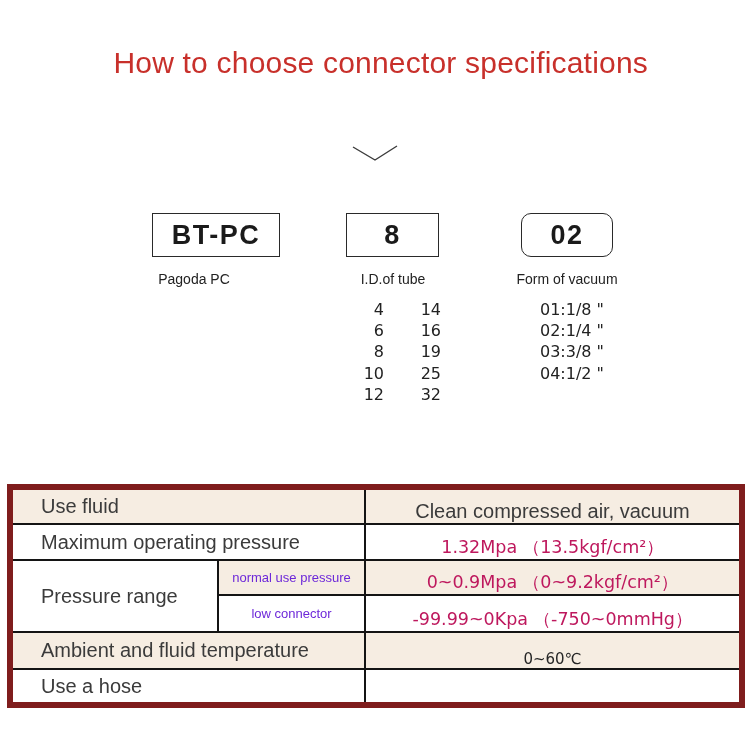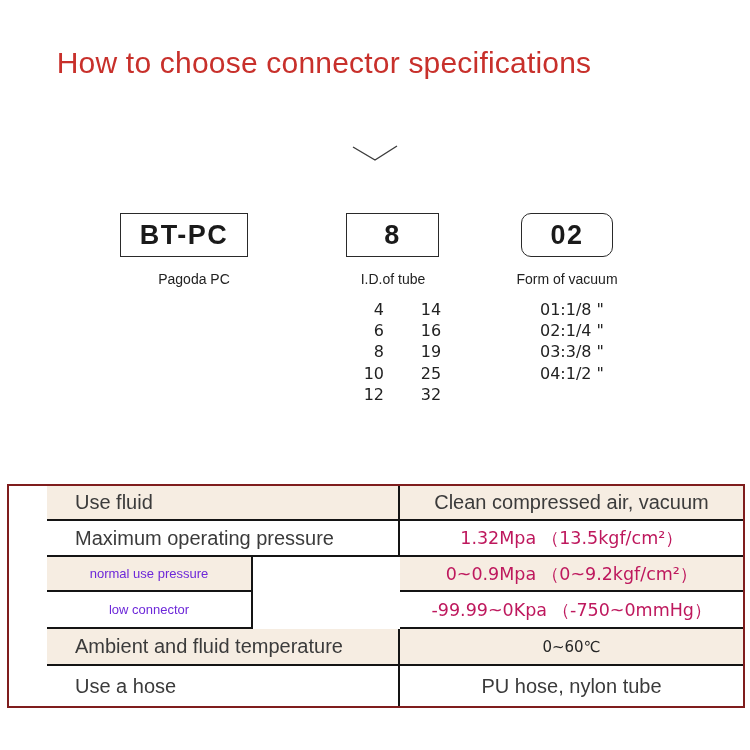--- a/index.html
+++ b/index.html
@@ -1,47 +1,47 @@
 <!DOCTYPE html>
 <html><head>
 <meta charset="utf-8">
 <style>
   html,body{margin:0;padding:0;background:#ffffff;}
   .page{position:relative;width:750px;height:750px;background:#ffffff;overflow:hidden;
         font-family:"Liberation Sans",sans-serif;color:#222;}
-  .title{position:absolute;top:46px;left:0;width:648px;text-align:center;
+  .title{position:absolute;top:46px;left:0;width:648px;text-align:right;
          font-size:30px;font-weight:400;color:#c8302b;letter-spacing:0.2px;}
   .subtitle{position:absolute;top:93px;left:0;width:750px;text-align:center;
             font-size:24px;color:#141414;}
   .chevron{position:absolute;left:351px;top:144px;}
   .code-box{position:absolute;top:213px;height:44px;border:1.5px solid #2a2a2a;
             box-sizing:border-box;display:flex;align-items:center;justify-content:center;
             font-weight:700;font-size:27px;letter-spacing:1.5px;color:#1a1a1a;background:#fff;}
-  .box-1{left:120px;width:128px;}
+  .box-1{left:152px;width:128px;}
   .box-2{left:346px;width:93px;}
   .box-3{left:521px;width:92px;border-radius:10px;}
   .code-label{position:absolute;top:271px;width:180px;text-align:center;font-size:14px;color:#222;}
   .lbl-1{left:104px;} .lbl-2{left:303px;} .lbl-3{left:477px;}
   .tube-list{position:absolute;left:357px;top:299px;font-family:"DejaVu Sans",sans-serif;
              font-size:16px;line-height:21.2px;color:#222;}
   .tube-row{display:flex;}
   .tube-row .c1{width:27px;text-align:right;}
-  .tube-row .c2{width:34px;margin-left:30px;text-align:center;}
+  .tube-row .c2{width:34px;margin-left:23px;text-align:right;}
   .thread-list{position:absolute;left:540px;top:299px;font-family:"DejaVu Sans",sans-serif;
                font-size:16px;line-height:21.2px;color:#222;}
   .spec-table{position:absolute;left:7px;top:484px;width:738px;height:224px;box-sizing:border-box;
-              border:2px solid #7f1d1d;display:grid;
+              border:6px solid #7f1d1d;display:grid;
               grid-template-columns:206px 147px auto;
-              grid-template-rows:35px 36px 35px 37px 37px auto;background:#fff;padding-left:38px;}
+              grid-template-rows:35px 36px 35px 37px 37px auto;background:#fff;}
   .cell{box-sizing:border-box;display:flex;align-items:center;
         border-right:2px solid #141414;border-bottom:2px solid #141414;}
   .beige{background:#f6ede2;}
   .label-cell{padding-left:28px;font-size:20px;color:#3b3b3b;}
   .span2{grid-column:1/3;}
-  .col3{grid-column:3/4;border-right:none;}
+  .col3{grid-column:3/4;border-right:none;align-items:flex-end;}
   .rowspan{grid-row:3/5;}
   .value-cell{justify-content:center;text-align:center;color:#2e2e2e;}
   .val-sans{font-size:20px;color:#3b3b3b;}
   .val-cjk{font-family:"DejaVu Sans",sans-serif;font-size:17.5px;color:#be185d;}
   .val-temp{font-family:"DejaVu Sans",sans-serif;font-size:15px;color:#262626;}
   .mid-cell{justify-content:center;font-size:13px;color:#6d28d9;}
   .no-b{border-bottom:none;}
 </style>
 </head>
 <body>
@@ -107,20 +107,23 @@
       <span>Clean compressed air, vacuum</span>
     </div>
 
     <div class="cell label-cell span2">
       <span>Maximum operating pressure</span>
     </div>
     <div class="cell value-cell col3 val-cjk">
       <span>1.32Mpa （13.5kgf/cm²）</span>
     </div>
 
+    <div class="cell label-cell rowspan">
+      <span>Pressure range</span>
+    </div>
 
     <div class="cell mid-cell beige">
       <span>normal use pressure</span>
     </div>
     <div class="cell value-cell col3 val-cjk beige">
       <span>0~0.9Mpa （0~9.2kgf/cm²）</span>
     </div>
 
     <div class="cell mid-cell">
       <span>low connector</span>
@@ -132,18 +135,15 @@
     <div class="cell label-cell span2 beige">
       <span>Ambient and fluid temperature</span>
     </div>
     <div class="cell value-cell col3 val-temp beige">
       <span>0~60℃</span>
     </div>
 
     <div class="cell label-cell span2 no-b">
       <span>Use a hose</span>
     </div>
-    <div class="cell value-cell col3 val-sans no-b">
-      <span>PU hose, nylon tube</span>
-    </div>
   </div>
 
 </div>
 
 </body></html>

